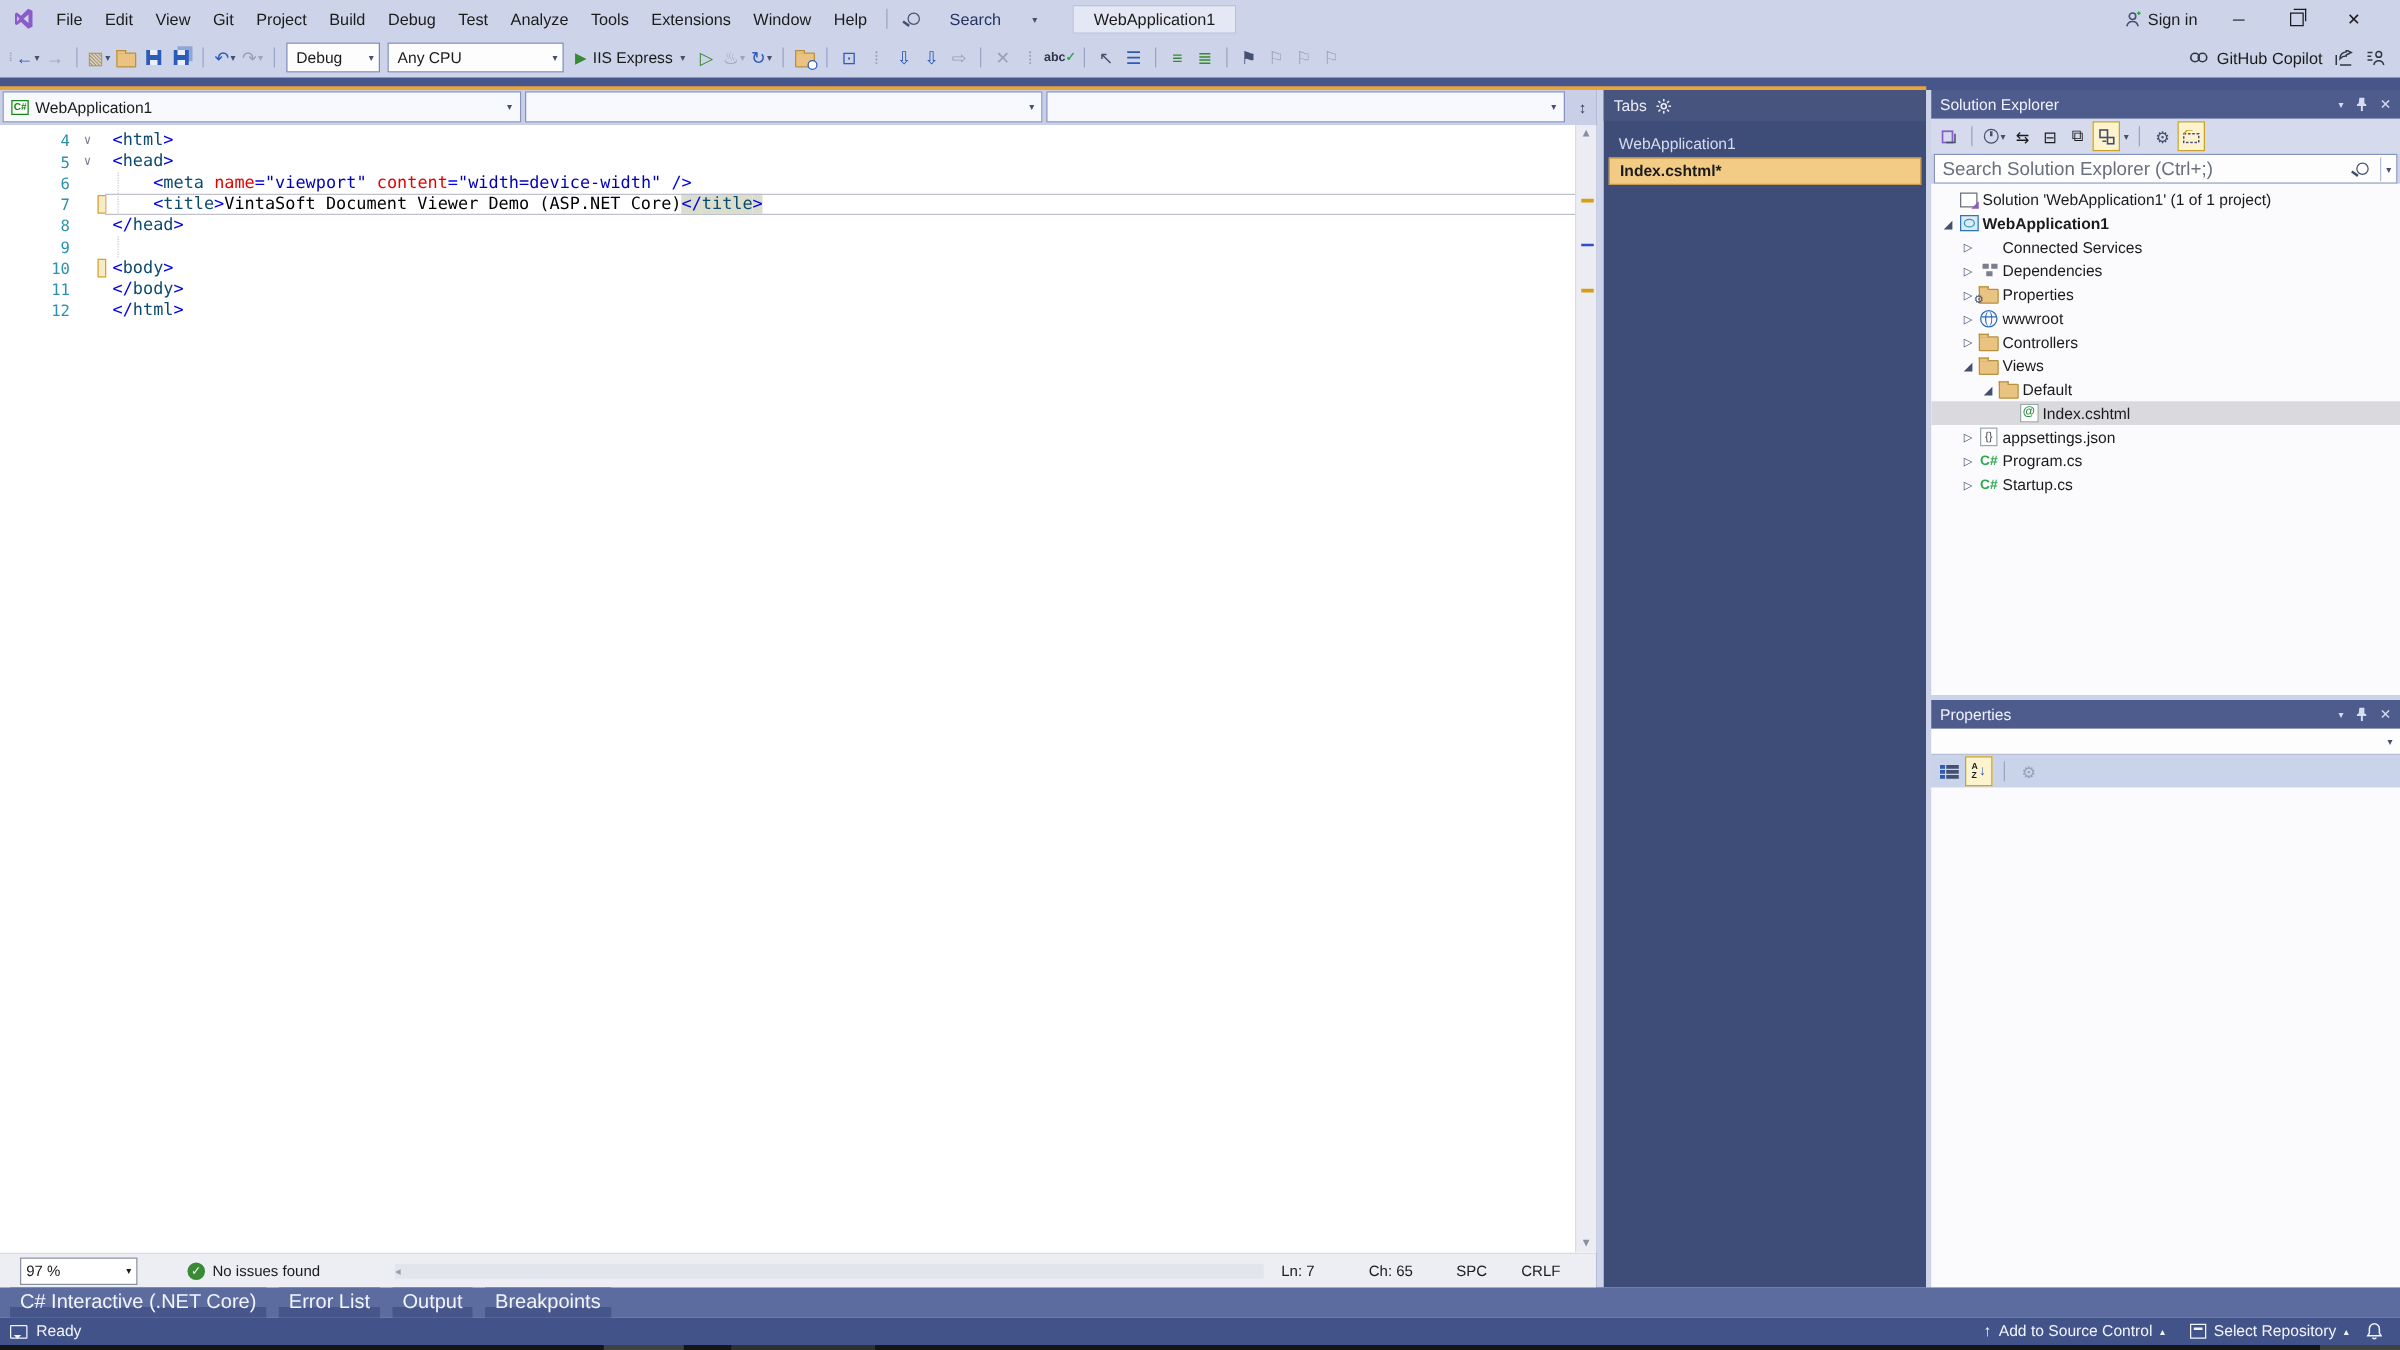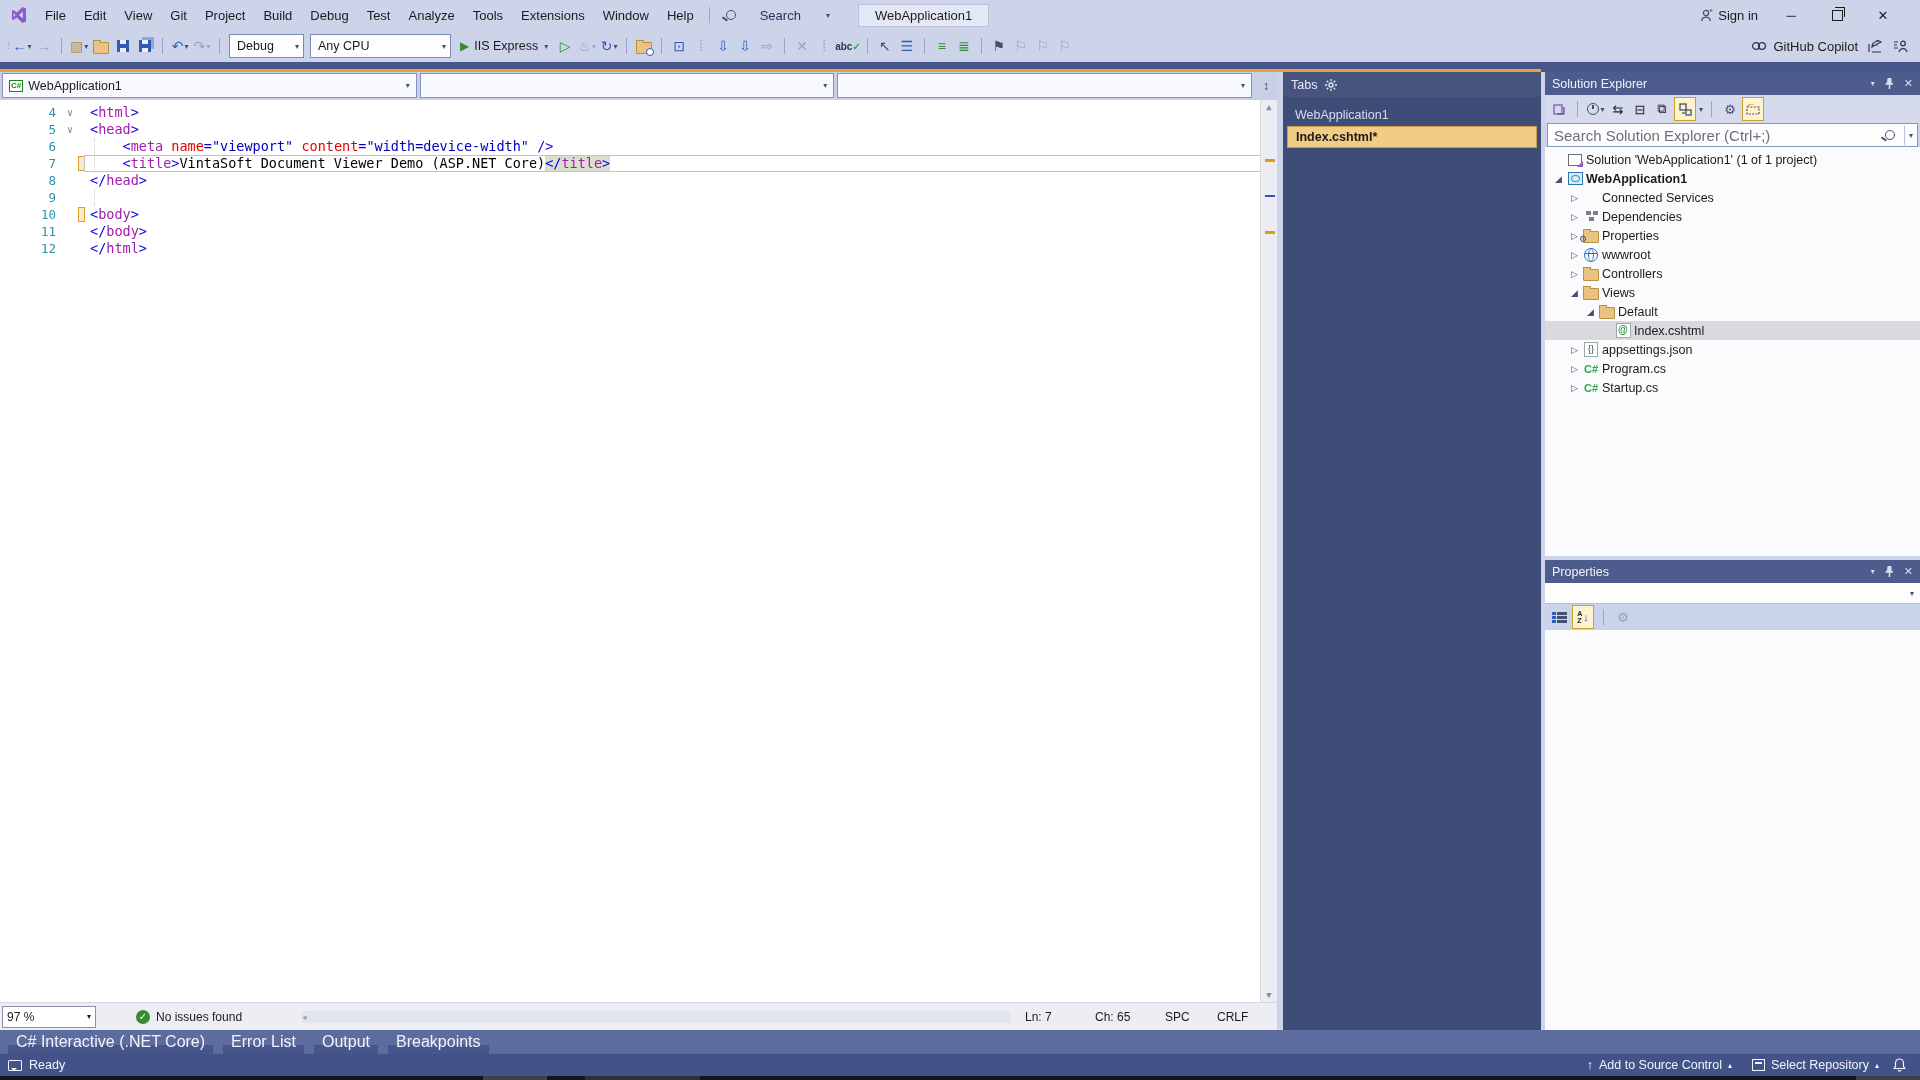--- a/index.html
+++ b/index.html
@@ -59,26 +59,26 @@
   .codelines{padding-top:4px;}
   .codeline{display:flex;height:17px;line-height:17px;white-space:pre;position:relative;}
   .bpm{width:18px;flex:0 0 auto;}
   .lnum{width:38px;flex:0 0 auto;text-align:right;color:#2B91AF;padding-right:6px;font-size:12.5px;}
   .foldg{width:16px;flex:0 0 auto;color:#7A7F8C;text-align:center;font-size:10px;}
   .chg{width:6px;flex:0 0 auto;position:relative;}
   .chg.on::before{content:"";position:absolute;left:0;top:1px;bottom:1px;width:5px;border:1px solid #D9A32E;background:#F8ECC8;}
   .line-body{flex:1 1 auto;padding-left:6px;position:relative;}
   .codeline.current .line-body{outline:1px solid #BFC2CE;outline-offset:-1px;}
   .guided::before{content:"";position:absolute;left:10px;top:0;bottom:0;border-left:1px dotted #C8C8C8;}
-  .c-p{color:#0000E8;} .c-el{color:#a21caf;} .c-at{color:#E80000;} .c-v{color:#0000B8;} .c-tx{color:#000;}
+  .c-p{color:#0000E8;} .c-el{color:#0c4a6e;} .c-at{color:#E80000;} .c-v{color:#0000B8;} .c-tx{color:#000;}
   .hl{background:#DBDDCD;}
 
   
   .ed-bottom{height:27px;background:#EDEEF3;border-top:1px solid #D5D7E0;display:flex;align-items:center;flex:0 0 auto;font-size:12px;}
-  .zoom-combo{width:84px;height:20px;background:#fff;border:1px solid #8A90A5;display:flex;align-items:center;padding:0 4px;margin-left:2px;font-size:12px;}
+  .zoom-combo{width:84px;height:20px;background:#fff;border:1px solid #8A90A5;display:flex;align-items:center;padding:0 4px;margin-left:16px;font-size:12px;}
   .zoom-combo .cbx-caret{margin-left:auto;font-size:8px;}
   .okdot{width:14px;height:14px;border-radius:50%;background:#388A34;color:#fff;font-size:10px;display:flex;align-items:center;justify-content:center;margin:0 6px 0 40px;}
   .hsb{flex:1 1 auto;height:12px;margin:0 14px 0 60px;background:#E3E5EC;display:flex;align-items:center;color:#9AA0B5;font-size:9px;}
   .ed-stats{display:flex;gap:0;color:#1b1b1b;}
   .ed-stats span{width:70px;}
 
   
   .tabs-panel{width:258px;flex:0 0 auto;background:#3E4C78;border-left:6px solid #CDD4E9;display:flex;flex-direction:column;}
   .tabs-head{height:25px;background:#46547E;color:#E8EBF5;display:flex;align-items:center;padding:0 8px;gap:8px;font-size:12.5px;}
   .tabs-items{padding-top:8px;display:flex;flex-direction:column;gap:1px;}

